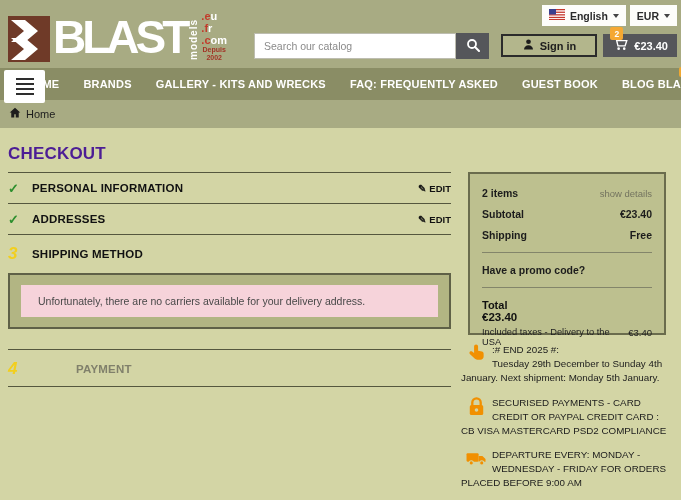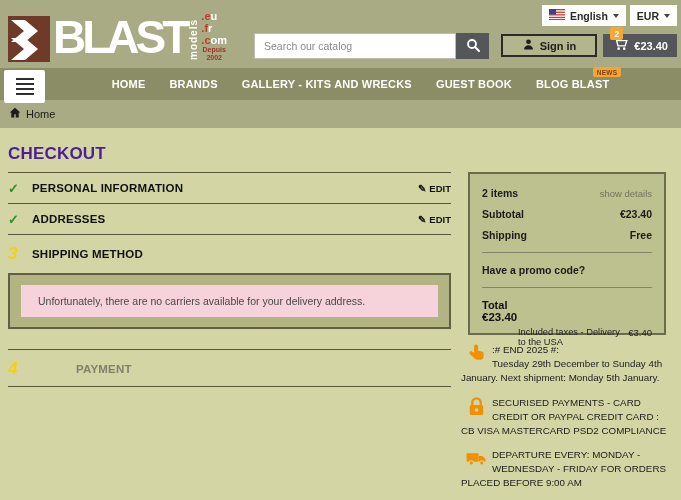--- a/index.html
+++ b/index.html
@@ -68,21 +68,21 @@
 
   
   .summary { position:absolute; left:468px; top:44px; width:198px; height:163px; background:#bdc08f; border:2px solid #6a6c4d; padding:13px 12px 10px 12px; }
   .sum-row { display:flex; justify-content:space-between; align-items:baseline; margin-bottom:9px; }
   .sum-bold { font-size:10.5px; font-weight:bold; color:#1c1c1c; }
   .sum-muted { font-size:9.5px; color:#73735f; cursor:pointer; }
   .sum-divider { border:none; border-top:1px solid #83856a; margin:11px 0; }
   .promo-link { font-size:10.5px; font-weight:bold; color:#1c1c1c; cursor:pointer; }
   .total-label { font-size:11px; font-weight:bold; color:#111; }
   .total-value { font-size:11.5px; font-weight:bold; color:#111; }
-  .tax-row { display:flex; justify-content:space-between; margin-top:4px;margin-left:36px; }
+  .tax-row { display:flex; justify-content:space-between; margin-top:4px; }
   .tax-label { font-size:9.3px; color:#222; }
   .tax-value { font-size:9.5px; color:#222; }
 
   
   .notices { position:absolute; left:461px; top:215px; width:208px; }
   .notice { font-size:9.8px; color:#1c1c1c; line-height:1.42; margin-bottom:11px; overflow:visible; }
   .notice::after { content:""; display:block; clear:both; }
   .notice .nicon { float:left; width:21px; height:21px; margin:0 5px 2px 5px; }
 </style>
 </head>
@@ -173,20 +173,21 @@
   <div class="hamburger">
     <span></span>
       <span></span>
       <span></span>
       <span></span>
   </div>
   <div class="nav-menu">
     <a class="nav-item">HOME</a>
     <a class="nav-item">BRANDS</a>
     <a class="nav-item">GALLERY - KITS AND WRECKS</a>
+    <a class="nav-item">FAQ: FREQUENTLY ASKED</a>
     <a class="nav-item">GUEST BOOK</a>
     <a class="nav-item">
       <span>BLOG BLAST</span>
       <span class="news-badge">NEWS</span>
     </a>
   </div>
 </div>
 
 <div class="breadcrumb">
   <span>

